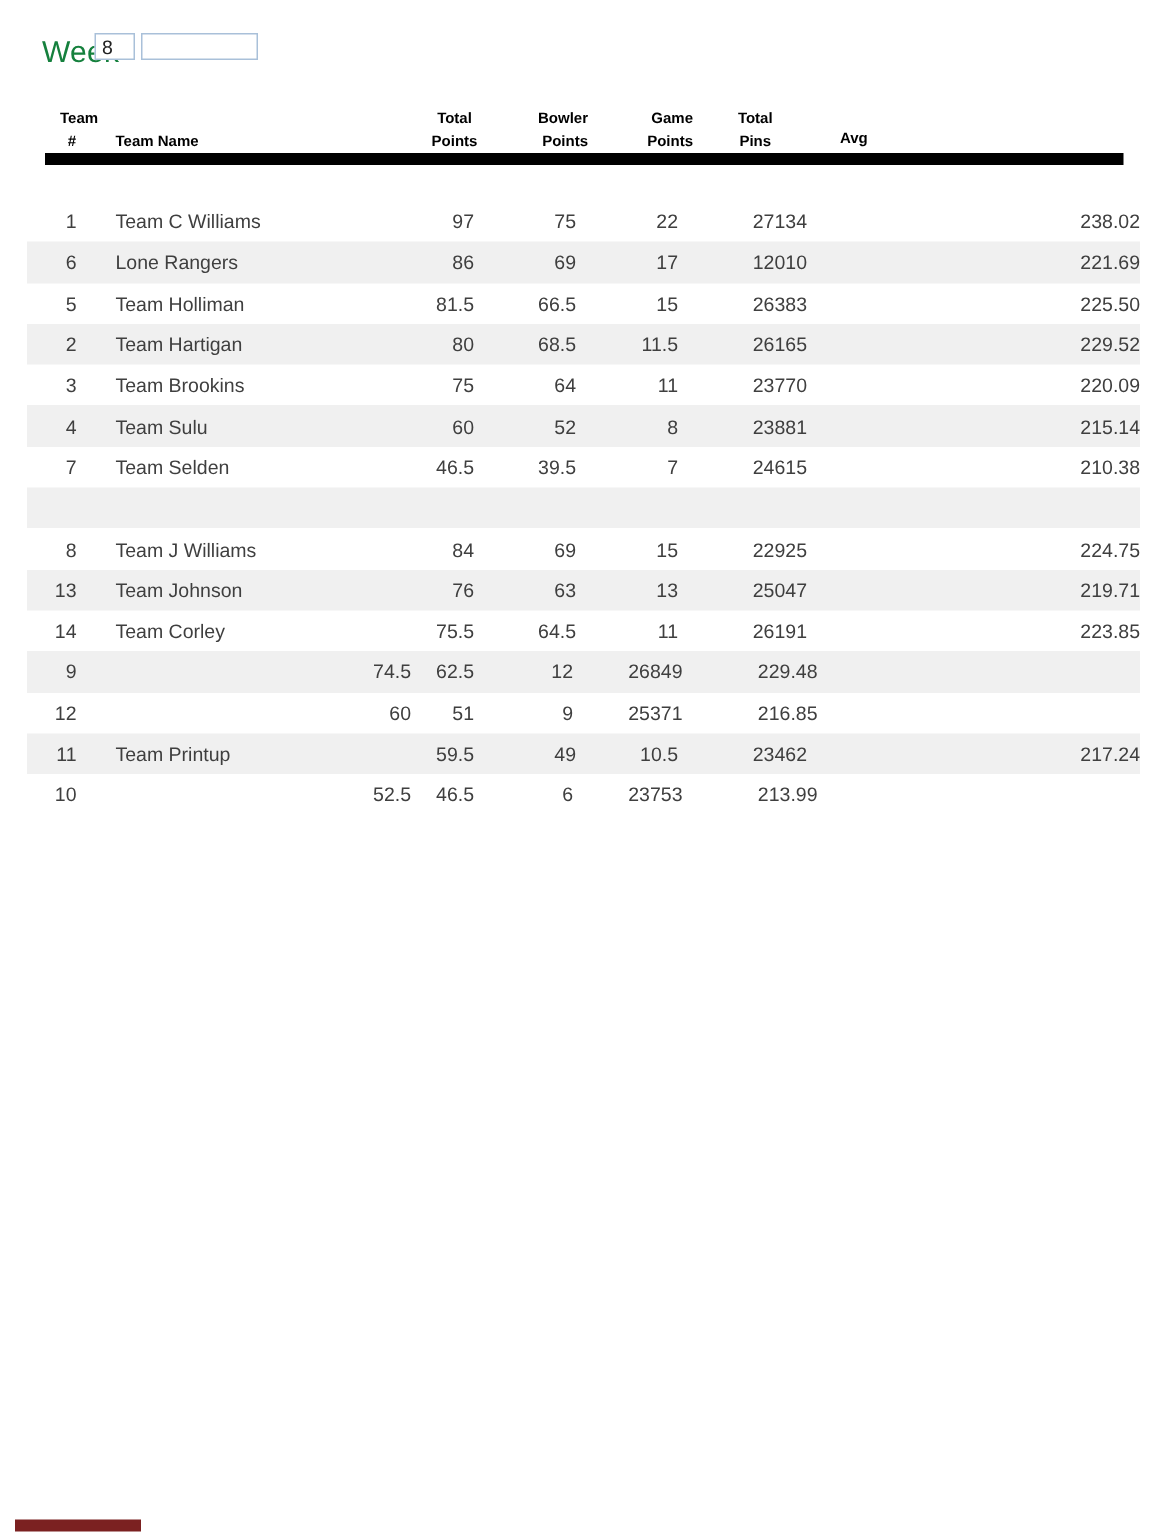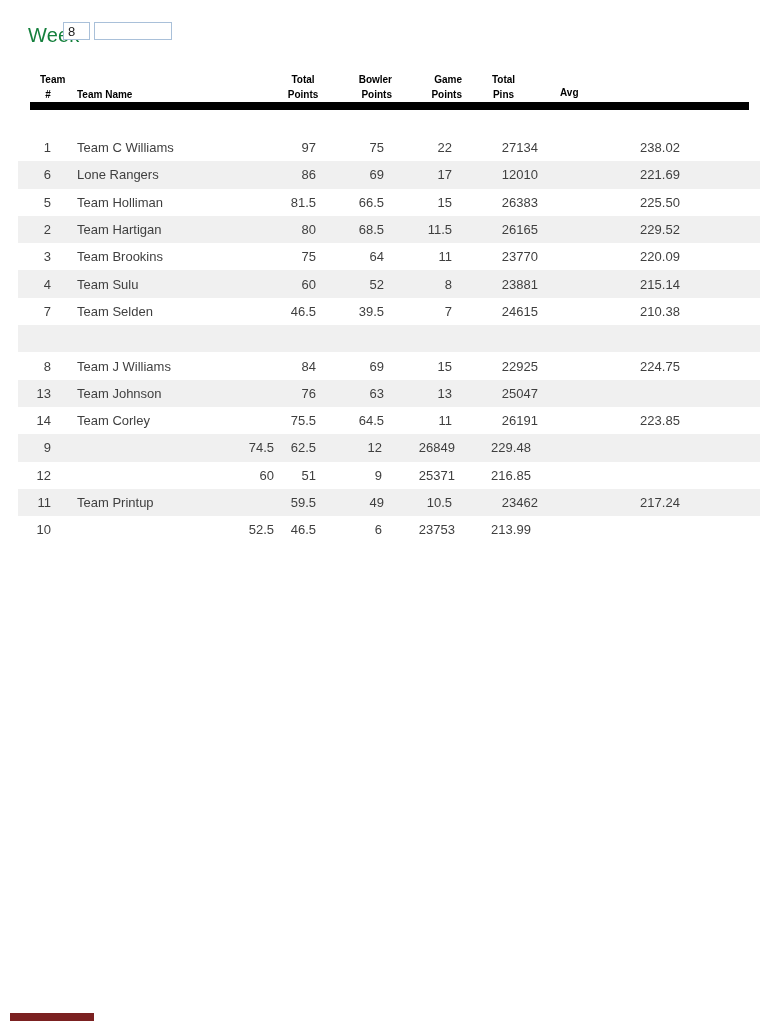--- a/index.html
+++ b/index.html
@@ -44,21 +44,21 @@
     display:grid;grid-template-columns:38px 226px 42px 68px 70px 83px 215px;
     height:27.3px;align-items:center;font-size:13px;color:#3f3f3f;
   }
   .t-row:nth-child(even){background:#f0f0f0;}
   .c-num{text-align:right;padding-right:5px;}
   .c-name{text-align:left;padding-left:21px;white-space:nowrap;}
   .c-tp{text-align:right;padding-right:8px;}
   .c-bp{text-align:right;padding-right:8px;}
   .c-gp{text-align:right;padding-right:10px;}
   .c-pins{text-align:right;padding-right:7px;}
-  .c-avg{text-align:center;padding-left:15px;}
+  .c-avg{text-align:right;padding-left:15px;}
 
   .bottom-bar{position:absolute;left:10px;top:1013px;width:84px;height:8px;}
 </style>
 </head>
 <body>
 
 <div class="week-form">
   <span class="week-label">Week</span>
   <input class="txt-input week-input" type="text" value="8" style="">
   <input class="txt-input secondary-input" type="text" value="" style="">
@@ -173,20 +173,21 @@
     <div class="c-pins">22925</div>
     <div class="c-avg">224.75</div>
   </div>
     <div class="t-row">
     <div class="c-num">13</div>
     <div class="c-name">Team Johnson</div>
     <div class="c-tp">76</div>
     <div class="c-bp">63</div>
     <div class="c-gp">13</div>
     <div class="c-pins">25047</div>
+    <div class="c-avg">219.71</div>
   </div>
     <div class="t-row">
     <div class="c-num">14</div>
     <div class="c-name">Team Corley</div>
     <div class="c-tp">75.5</div>
     <div class="c-bp">64.5</div>
     <div class="c-gp">11</div>
     <div class="c-pins">26191</div>
     <div class="c-avg">223.85</div>
   </div>

